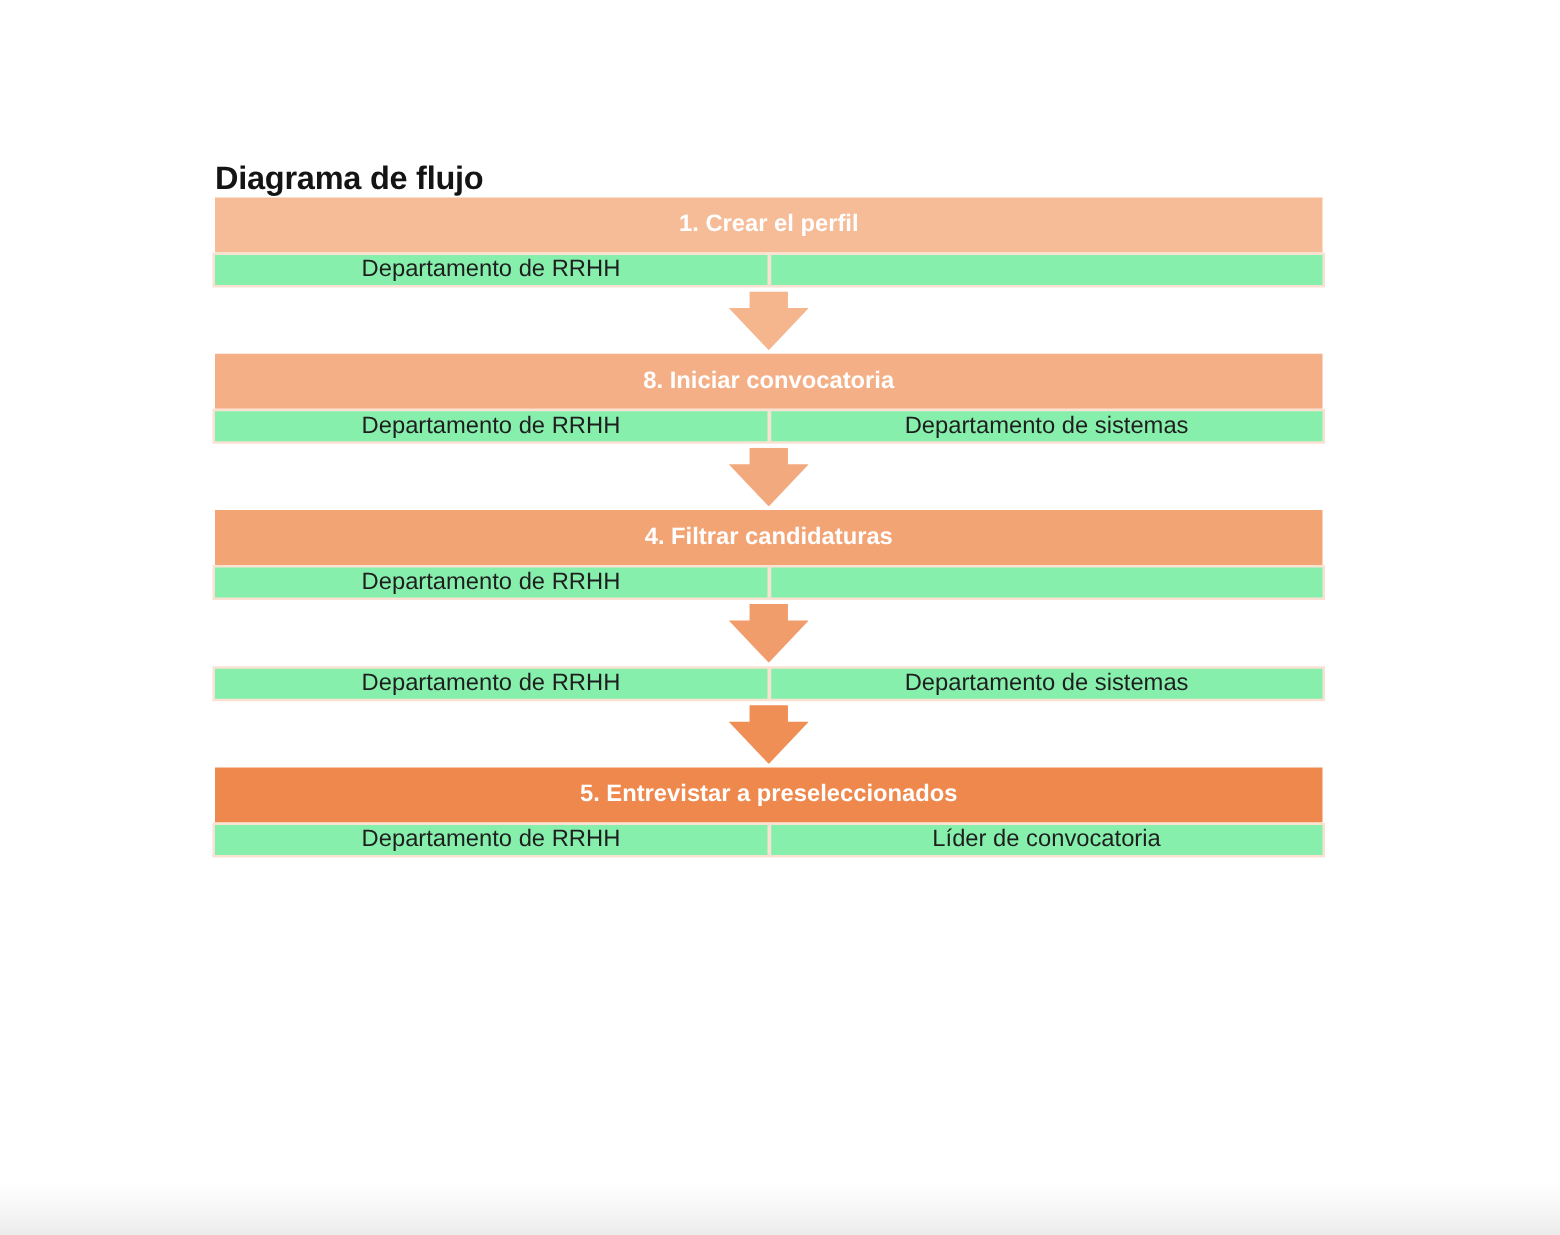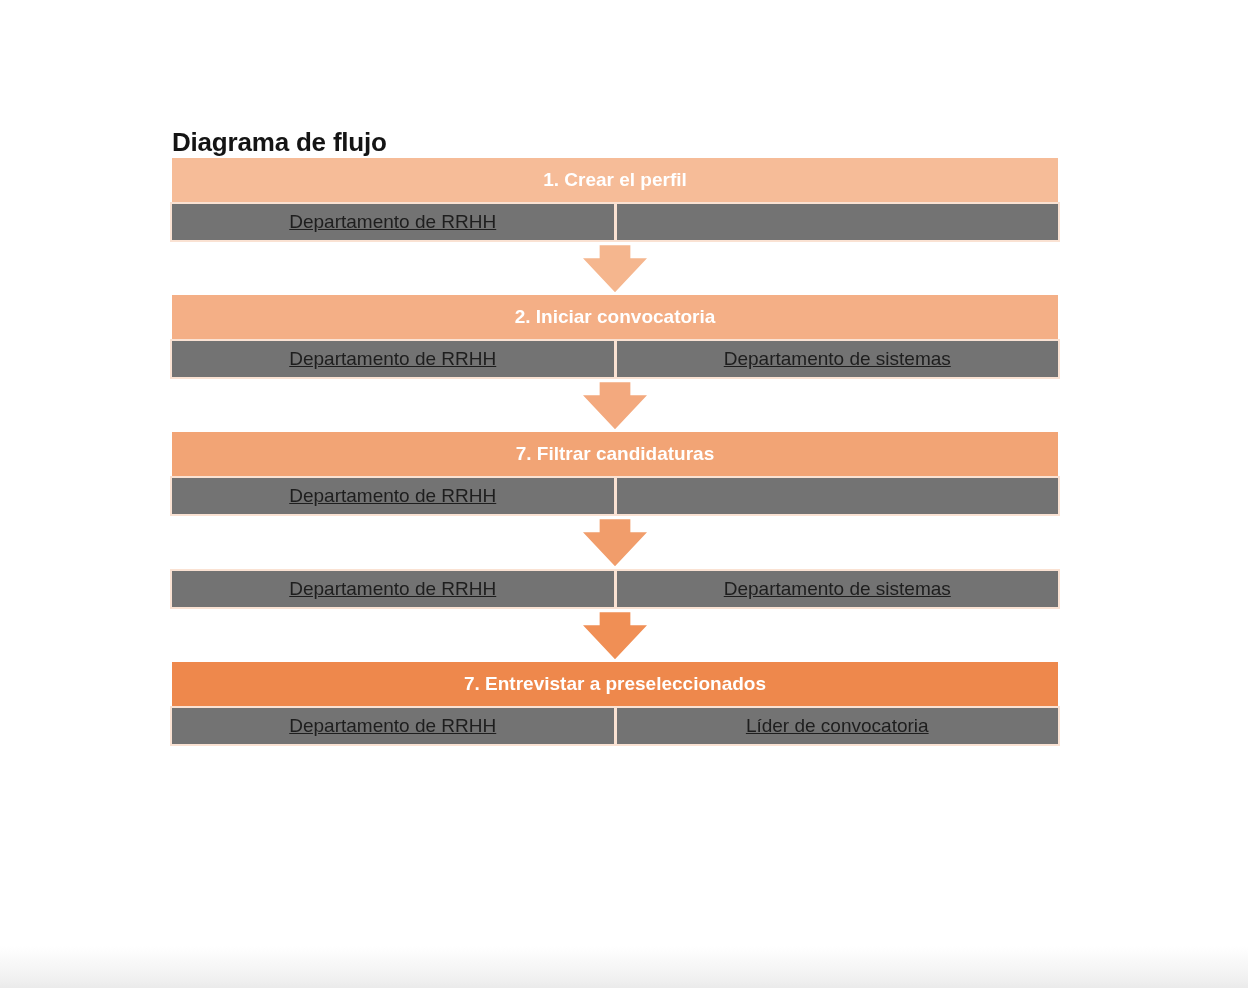--- a/index.html
+++ b/index.html
@@ -39,28 +39,27 @@
   }
   .step-cells {
     display: flex;
     gap: 3px;
     padding: 2px;
     margin: 0 -2px;
     background: #FAE2D3;
   }
   .cell {
     flex: 1;
-    height: 36px;
-    background: #737373;
+    height: 24px;
+    background: #86efac;
     display: flex;
     align-items: center;
     justify-content: center;
     font-size: 19px;
     color: #1E1E1E;
-    text-decoration: underline;
   }
   .arrow-zone {
     height: 53px;
     display: flex;
     align-items: center;
     justify-content: center;
   }
   .down-arrow {
     width: 64px;
     height: 47px;
@@ -91,33 +90,33 @@
         <div class="cell">Departamento de RRHH</div>
         <div class="cell"></div>
       </div>
     </div>
 
     <div class="arrow-zone">
       <div class="down-arrow" style="background-color: rgb(245, 182, 142);"></div>
     </div>
 
     <div class="step">
-      <div class="step-header" style="background-color: rgb(244, 175, 134);">2. Iniciar convocatoria</div>
+      <div class="step-header" style="background-color: rgb(244, 175, 134);">8. Iniciar convocatoria</div>
       <div class="step-cells">
         <div class="cell">Departamento de RRHH</div>
         <div class="cell">Departamento de sistemas</div>
       </div>
     </div>
 
     <div class="arrow-zone">
       <div class="down-arrow" style="background-color: rgb(243, 169, 126);"></div>
     </div>
 
     <div class="step">
-      <div class="step-header" style="background-color: rgb(242, 164, 117);">7. Filtrar candidaturas</div>
+      <div class="step-header" style="background-color: rgb(242, 164, 117);">4. Filtrar candidaturas</div>
       <div class="step-cells">
         <div class="cell">Departamento de RRHH</div>
         <div class="cell"></div>
       </div>
     </div>
 
     <div class="arrow-zone">
       <div class="down-arrow" style="background-color: rgb(241, 157, 107);"></div>
     </div>
 
@@ -126,21 +125,21 @@
         <div class="cell">Departamento de RRHH</div>
         <div class="cell">Departamento de sistemas</div>
       </div>
     </div>
 
     <div class="arrow-zone">
       <div class="down-arrow" style="background-color: rgb(240, 143, 85);"></div>
     </div>
 
     <div class="step">
-      <div class="step-header" style="background-color: rgb(238, 136, 76);">7. Entrevistar a preseleccionados</div>
+      <div class="step-header" style="background-color: rgb(238, 136, 76);">5. Entrevistar a preseleccionados</div>
       <div class="step-cells">
         <div class="cell">Departamento de RRHH</div>
         <div class="cell">Líder de convocatoria</div>
       </div>
     </div>
 
   </div>
 
   <div class="bottom-fade"></div>
 </div>

